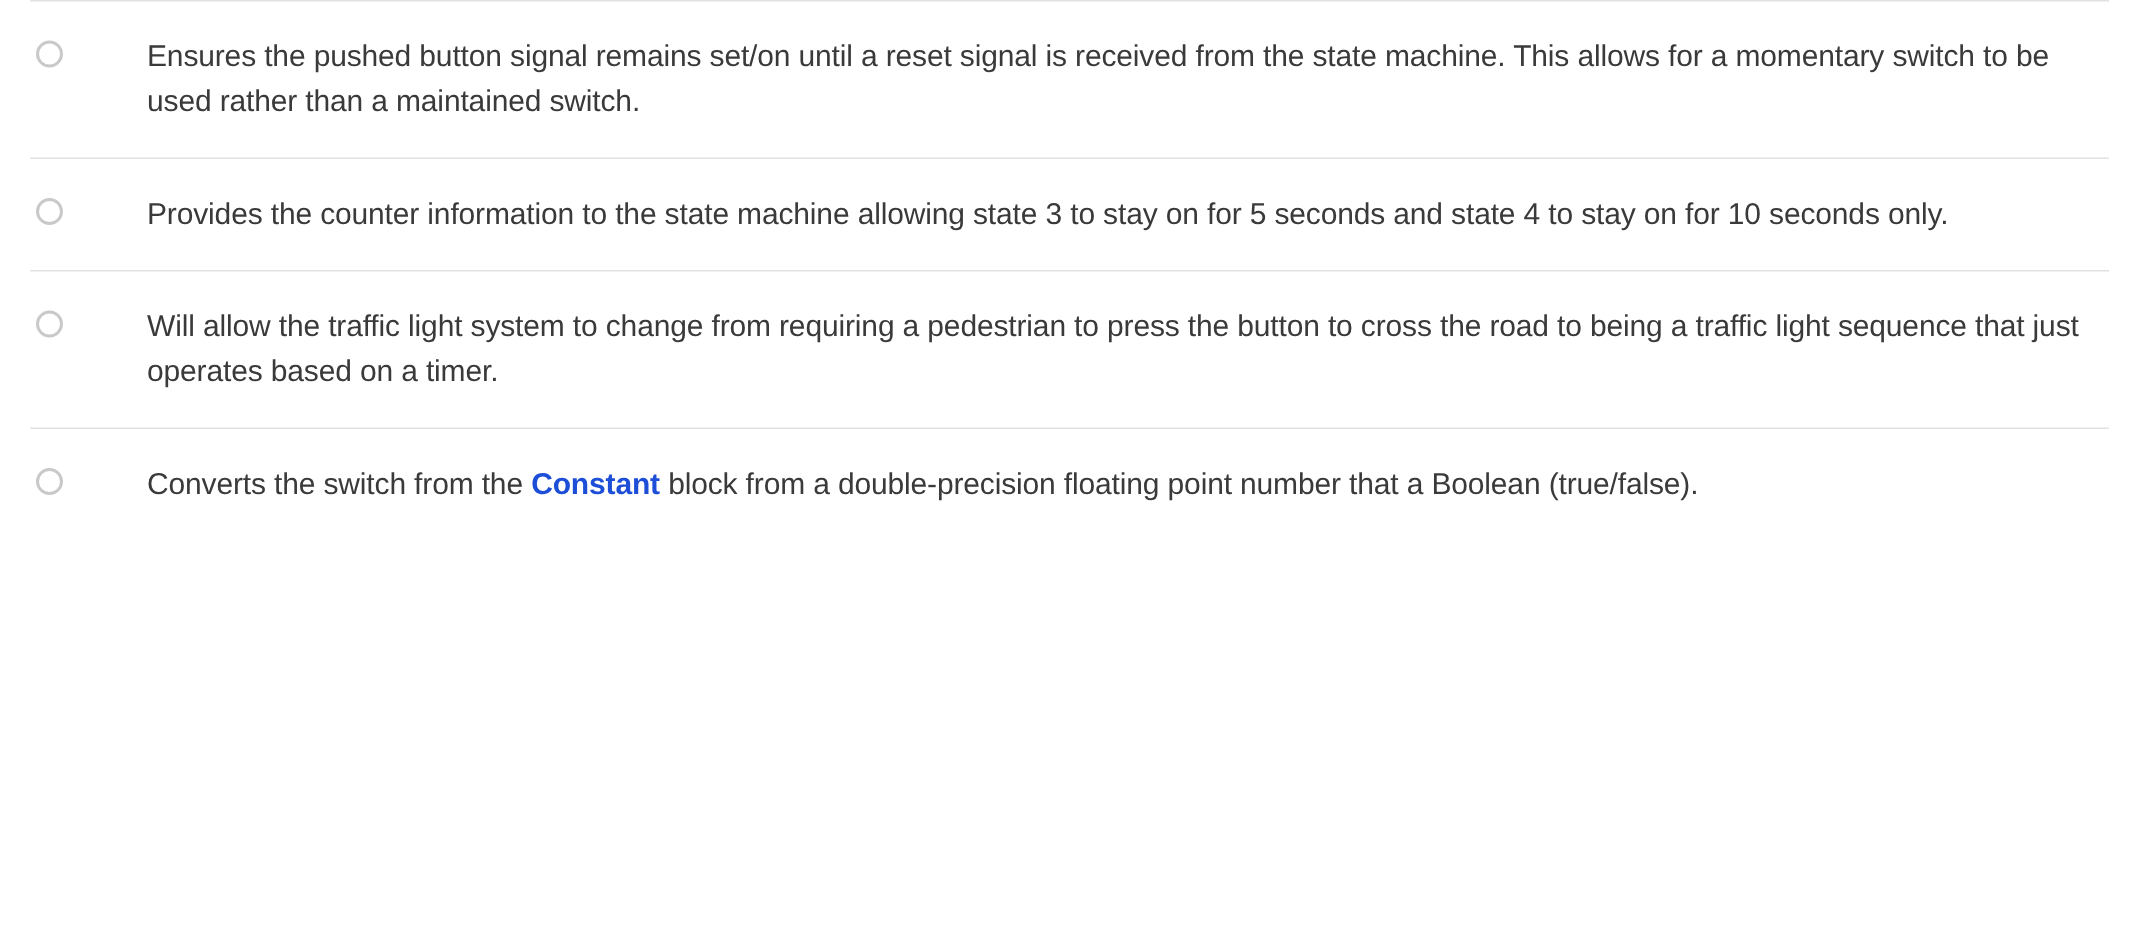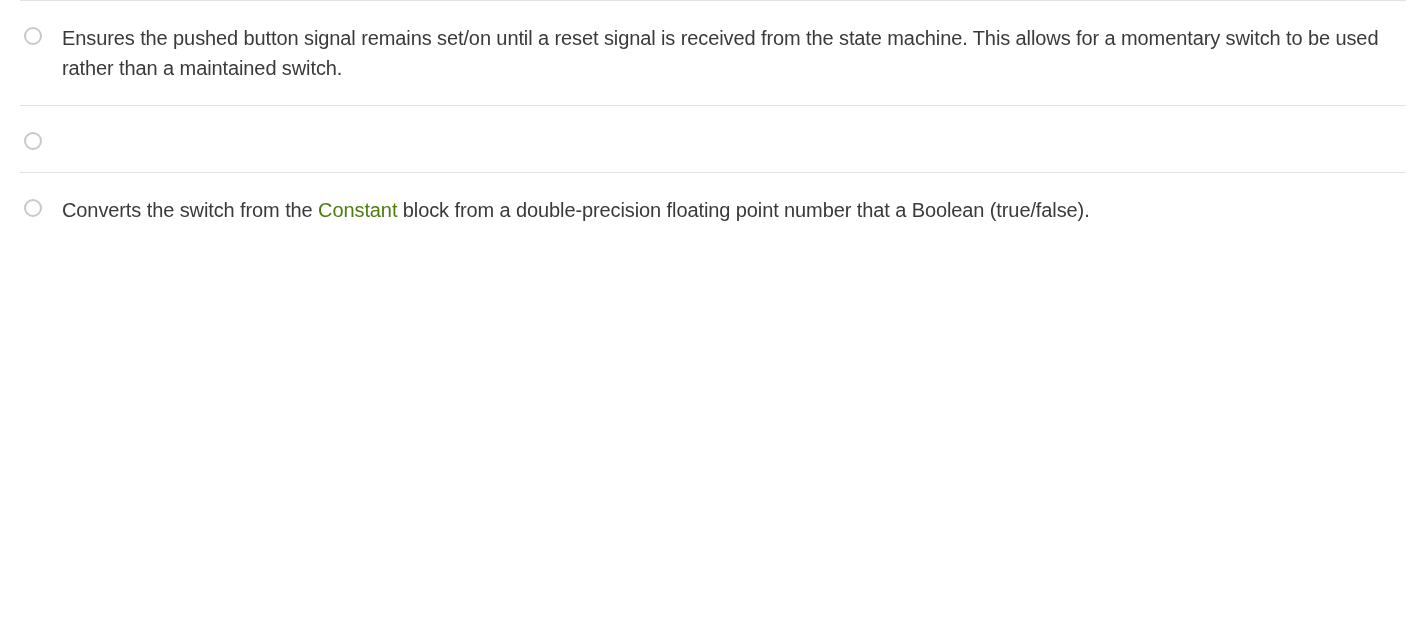--- a/index.html
+++ b/index.html
@@ -15,57 +15,63 @@
       padding: 0 20px;
     }
     .options-list {
       width: 100%;
     }
     .option-row {
       display: flex;
       align-items: flex-start;
       padding: 22px 4px;
       border-top: 1px solid #e2e2e2;
+      gap: 36px;
     }
     .radio {
       flex: 0 0 auto;
       width: 18px;
       height: 18px;
       border: 2px solid #c9c9c9;
       border-radius: 50%;
       margin-top: 4px;
       margin-right: 20px;
       background: #ffffff;
       cursor: pointer;
     }
     .option-text {
       font-size: 20px;
       line-height: 1.5;
       color: #3a3a3a;
       letter-spacing: -0.1px;
     }
     .option-text b {
-      font-weight: 400;
-      color: #4d7c0f;
+      font-weight: 700;
+      color: #1d4ed8;
     }
   </style>
 </head>
 <body>
 
 <div class="options-list">
 
   <div class="option-row">
     <span class="radio"></span>
     <span class="option-text">Ensures the pushed button signal remains set/on until a reset signal is received from the state machine. This allows for a momentary switch to be used rather than a maintained switch.</span>
   </div>
 
 
+  <div class="option-row">
+    <span class="radio"></span>
+    <span class="option-text">Provides the counter information to the state machine allowing state 3 to stay on for 5 seconds and state 4 to stay on for 10 seconds only.</span>
+  </div>
 
   <div class="option-row">
     <span class="radio"></span>
+    <span class="option-text">Will allow the traffic light system to change from requiring a pedestrian to press the button to cross the road to being a traffic light sequence that just operates based on a timer.</span>
   </div>
 
   <div class="option-row">
     <span class="radio"></span>
     <span class="option-text"><span>Converts the switch from the </span><b>Constant</b><span> block from a double-precision floating point number that a Boolean (true/false).</span></span>
   </div>
 
 </div>
 
 </body></html>

